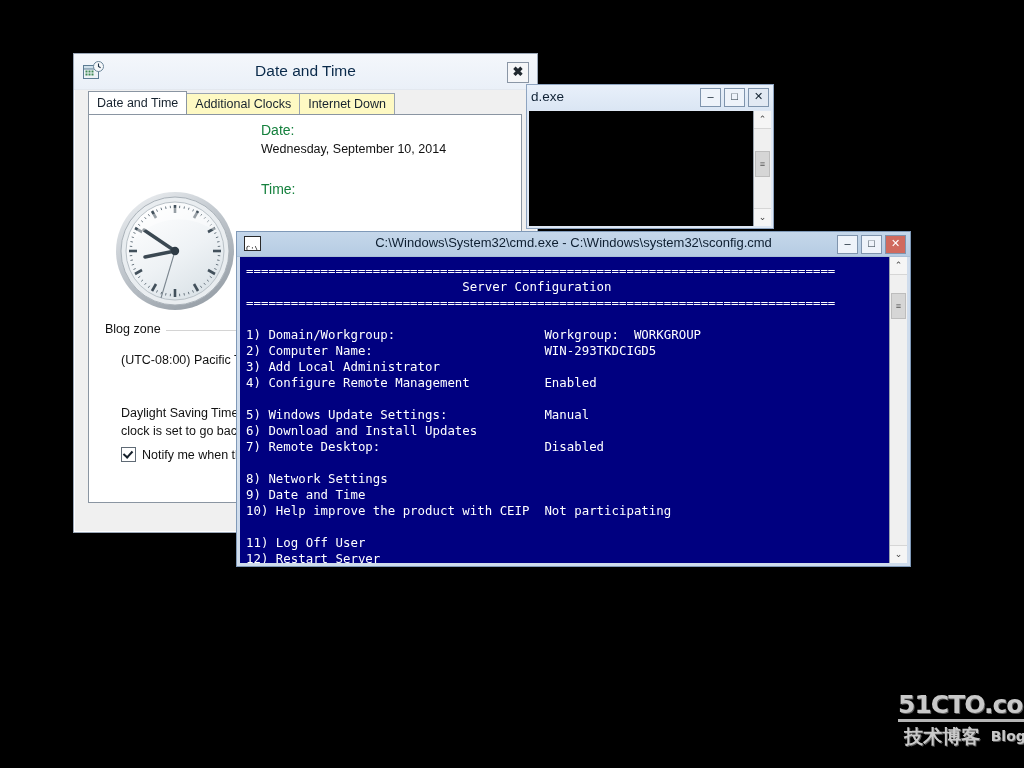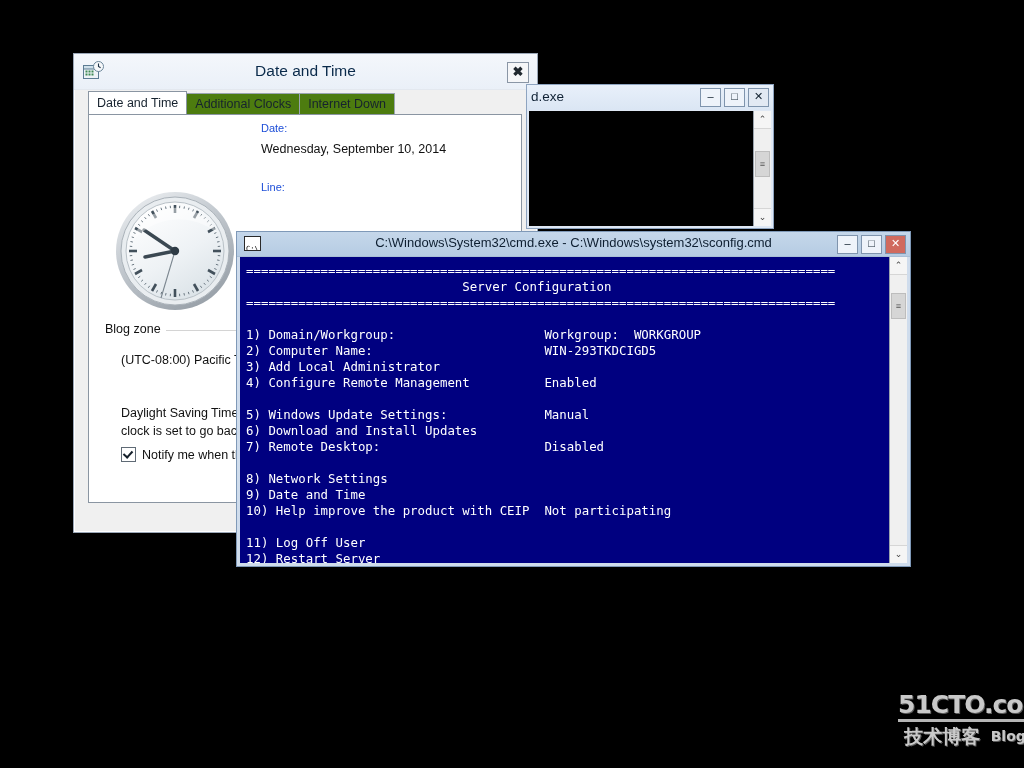--- a/index.html
+++ b/index.html
@@ -85,21 +85,21 @@
     z-index: 5;
   }
   .tab {
     box-sizing: border-box;
     height: 21px;
     padding: 2px 8px 0 8px;
     font-size: 12.5px;
     color: #16222e;
     border: 1px solid #9aa4b0;
     border-bottom: none;
-    background: #4d7c0f;
+    background: #fef9c3;
     margin-right: -1px;
     line-height: 17px;
     cursor: pointer;
   }
   .tab.active {
     background: #ffffff;
     height: 23px;
     padding-top: 3px;
     border-color: #8a95a2;
     position: relative;
@@ -121,22 +121,22 @@
   .clock-wrap {
     position: absolute;
     left: 25px;
     top: 75px;
     width: 122px;
     height: 122px;
   }
 
   .field-label {
     position: absolute;
-    font-size: 11px;
-    color: #1d4ed8;
+    font-size: 14px;
+    color: #15803d;
   }
   .field-value {
     position: absolute;
     font-size: 12.5px;
     color: #111111;
   }
 
   .group {
     position: absolute;
     left: 16px;
@@ -526,21 +526,21 @@
           <line x1="61" y1="61" x2="30" y2="40" stroke="#3b4852" stroke-width="3.4" stroke-linecap="round"></line>
 
           <line x1="61" y1="61" x2="47" y2="108" stroke="#7a858e" stroke-width="1.1"></line>
           <circle cx="61" cy="61" r="4.2" fill="#2e3b45"></circle>
           <path d="M18 52 A 46 46 0 0 1 104 44 A 60 60 0 0 0 18 52 Z" fill="#ffffff" opacity="0.45"></path>
         </svg>
       </div>
 
       <div class="field-label" style="left:172px; top:7px;">Date:</div>
       <div class="field-value" style="left:172px; top:27px;">Wednesday, September 10, 2014</div>
-      <div class="field-label" style="left:172px; top:66px;">Line:</div>
+      <div class="field-label" style="left:172px; top:66px;">Time:</div>
 
       <div class="group">
         <div class="group-line"></div>
         <div class="group-legend">Blog zone</div>
         <div class="group-text" style="left:16px; top:22px;">(UTC-08:00) Pacific Time</div>
         <div class="group-text" style="left:16px; top:75px;">Daylight Saving Time en</div>
         <div class="group-text" style="left:16px; top:93px;">clock is set to go back 1</div>
         <div class="chk-row">
           <span class="checkbox"></span>
           <span>Notify me when the c</span>

